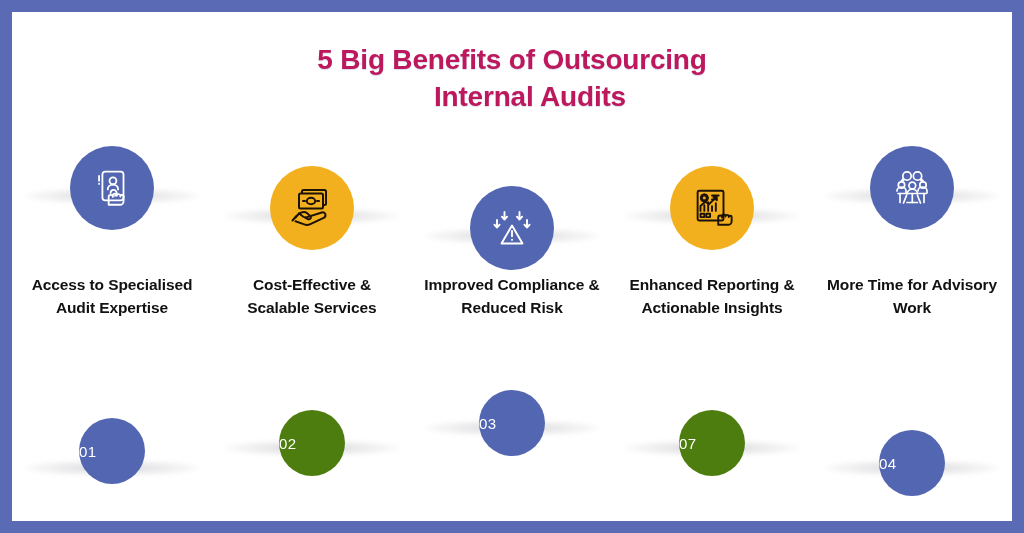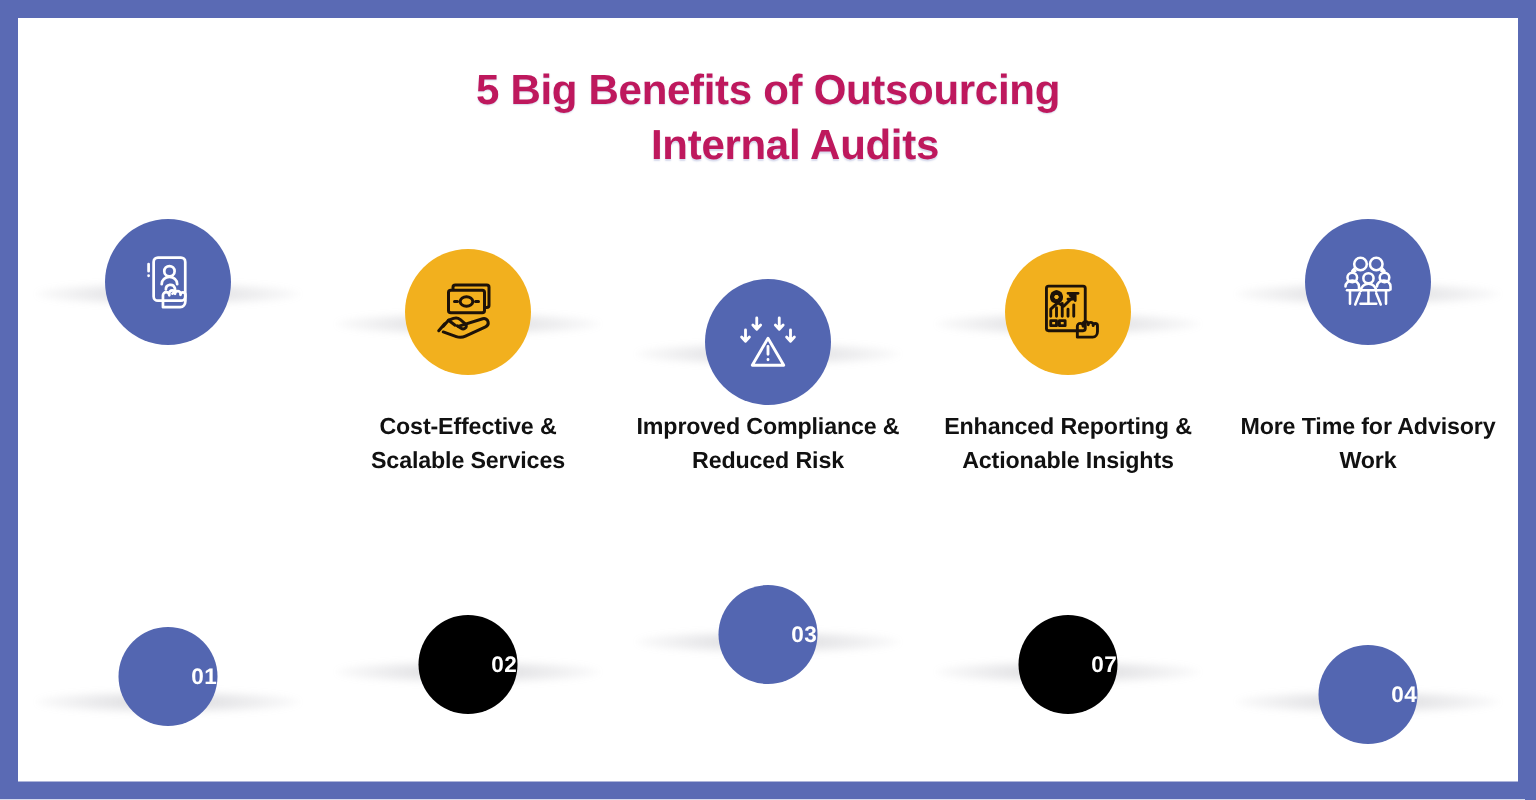--- a/index.html
+++ b/index.html
@@ -105,28 +105,28 @@
     height:120px;
   }
   .badge {
     position:absolute;
     left:50%;
     transform:translateX(-50%);
     width:66px; height:66px;
     border-radius:50%;
     display:flex;
     align-items:center;
-    justify-content:flex-end;
+    justify-content:flex-start;
     color:#ffffff;
     font-size:15px;
-    font-weight:bold;
+    font-weight:normal;
     letter-spacing:0.4px;
   }
   .badge.blue   { background:#5366b1; }
-  .badge.yellow { background:#000000; }
+  .badge.yellow { background:#4d7c0f; }
 </style>
 </head>
 <body>
 
 <div class="frame">
   <div class="canvas">
 
     <div class="title">
       <span>5 Big Benefits of Outsourcing</span>
       <span class="l2">Internal Audits</span>
@@ -143,20 +143,21 @@
                 <rect x="14" y="7" width="22" height="30" rx="3"></rect>
                 <circle cx="25" cy="16.5" r="3.6"></circle>
                 <path d="M19.6 25.5c0-3 2.4-5 5.4-5s5.4 2 5.4 5"></path>
                 <path d="M10.5 11.5v5M10.5 19.5v0.2"></path>
                 <path d="M22.5 29.2a3.2 3.2 0 1 1 4.6 2.9"></path>
                 <path d="M20.5 41.5v-8.2c0-1.2 1-2.2 2.2-2.2s2.2 1 2.2 2.2v-1.5c0-1.1.9-2 2-2s2 .9 2 2v.4c0-1 .9-1.9 1.9-1.9s1.9.9 1.9 1.9v.7c0-.9.8-1.7 1.7-1.7s1.7.8 1.7 1.7v4.3c0 2.4-1.5 4.3-3.6 4.3z"></path>
               </svg>
             </span>
           </div>
         </div>
+        <div class="label">Access to Specialised Audit Expertise</div>
         <div class="num-zone">
           <div class="shadow-band" style="top:78px;"></div>
           <div class="badge blue" style="top:36px;">
             <span>01</span>
           </div>
         </div>
       </div>
 
       <div class="col">
         <div class="icon-zone">

